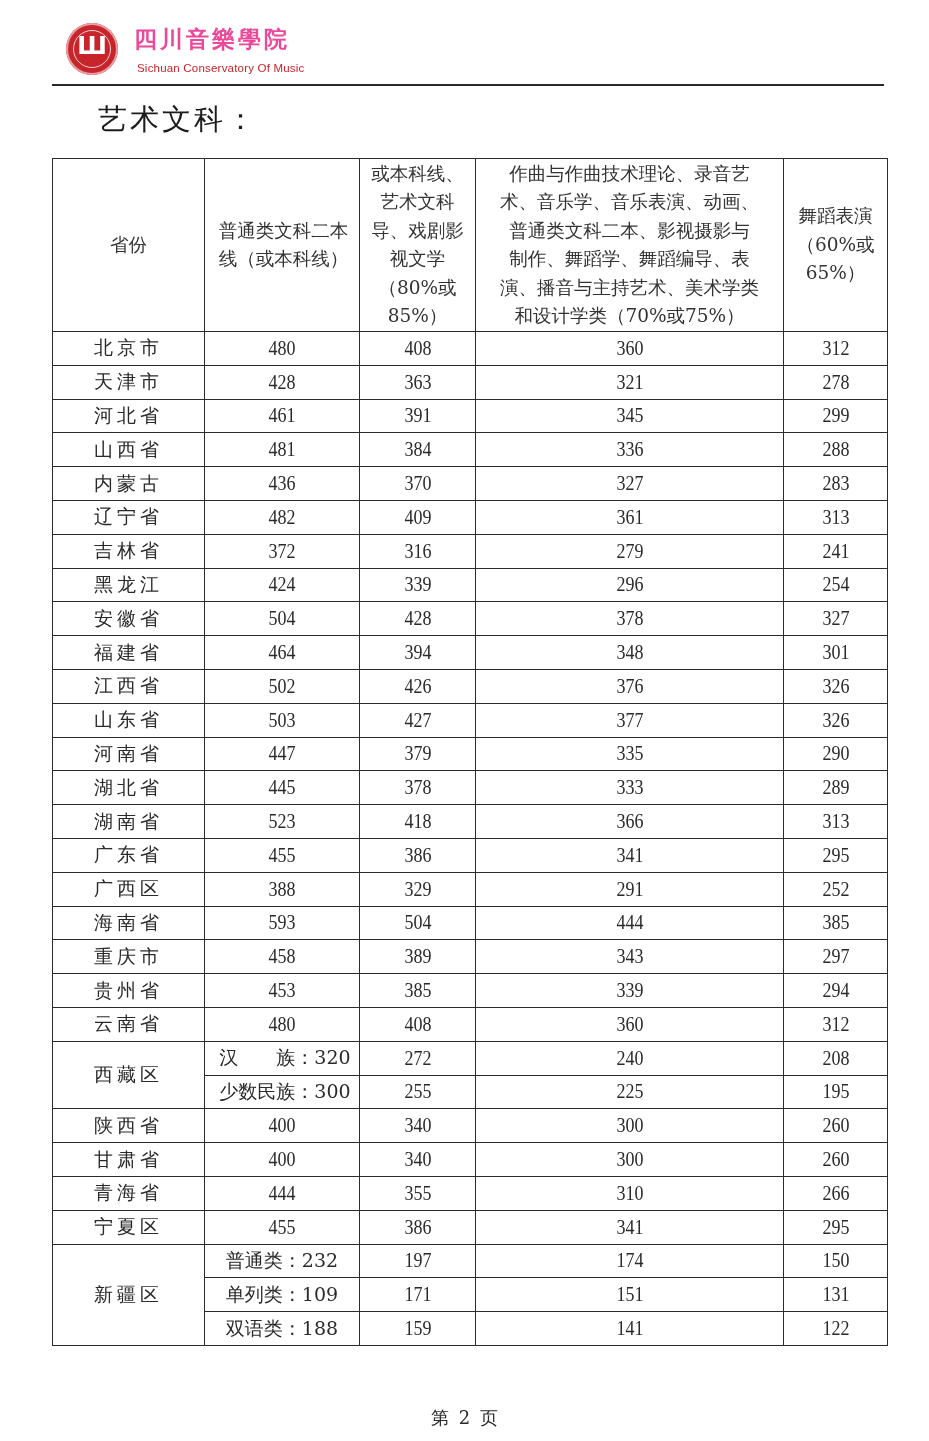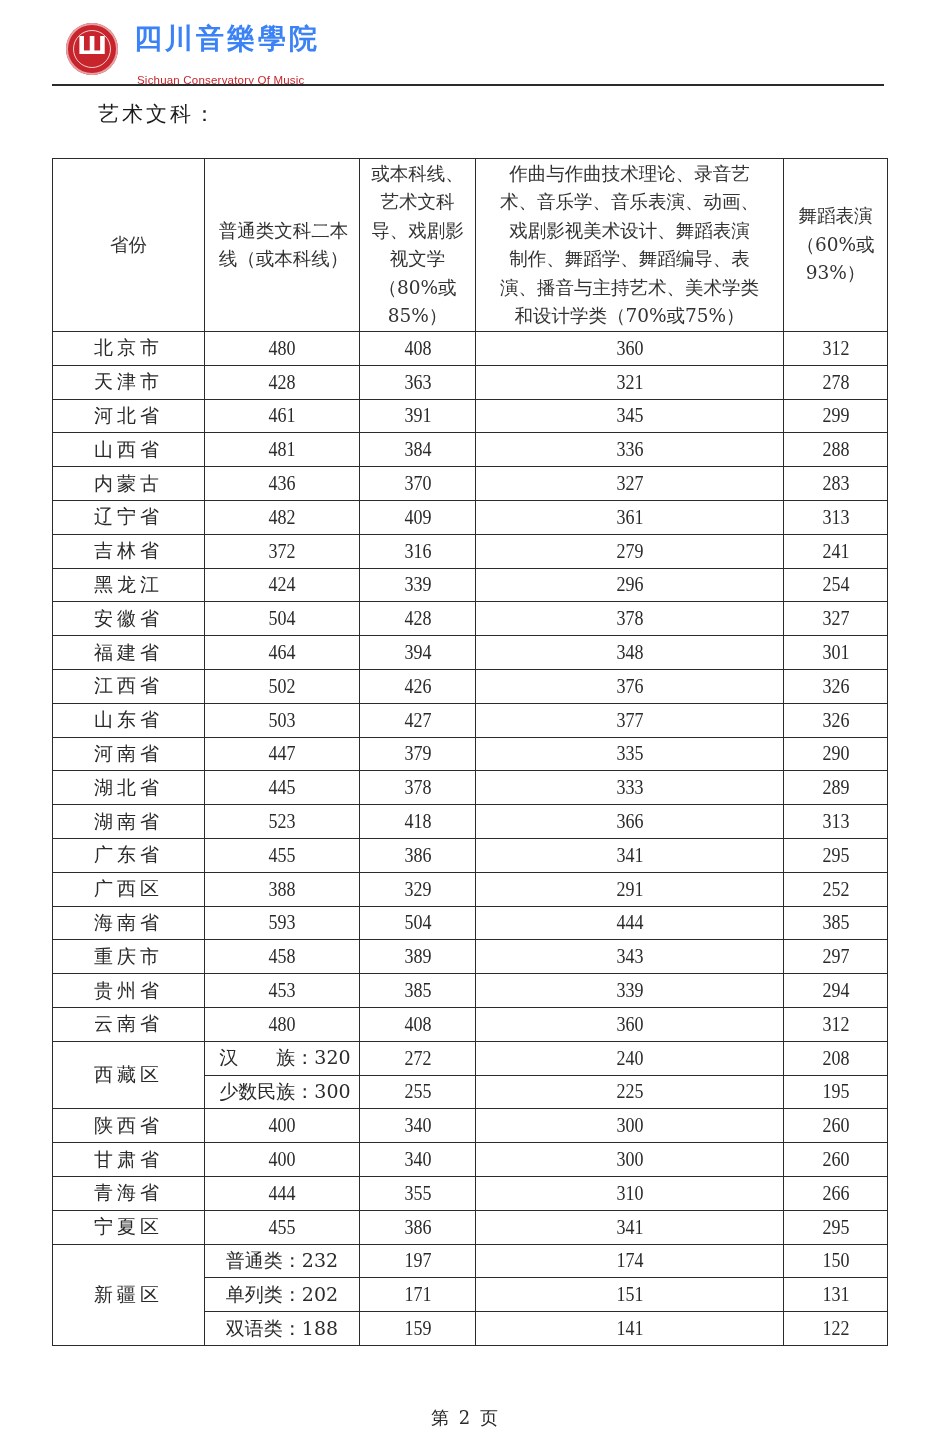--- a/index.html
+++ b/index.html
@@ -1,24 +1,24 @@
 <!DOCTYPE html>
 <html><head>
 <meta charset="utf-8">
 <style>
   html,body{margin:0;padding:0;background:#ffffff;}
   body{width:929px;height:1441px;position:relative;overflow:hidden;font-family:"DejaVu Serif","Liberation Serif",serif;color:#1e1e1e;}
   .header{position:absolute;left:0;top:0;width:929px;height:88px;}
   .logo-emblem{position:absolute;left:66px;top:23px;width:52px;height:52px;border-radius:50%;background:#c8242c;box-shadow:0 0 0 2px #e7a0a3 inset;}
   .logo-emblem .inner{position:absolute;left:7px;top:7px;width:38px;height:38px;border-radius:50%;border:1.5px solid #f2d0d1;box-sizing:border-box;}
   .logo-emblem .glyph{position:absolute;left:0;top:9px;width:52px;text-align:center;color:#fff;font-size:24px;font-weight:bold;font-family:"DejaVu Sans",sans-serif;line-height:28px;}
-  .logo-name{position:absolute;left:134px;top:20px;font-size:28px;color:#3b82f6;font-weight:bold;letter-spacing:3px;font-family:"DejaVu Serif",serif;line-height:38px;}
-  .logo-en{position:absolute;left:137px;top:62px;font-size:11.5px;color:#c8242c;font-family:"Liberation Sans",sans-serif;letter-spacing:0.2px;margin-top:12px;}
+  .logo-name{position:absolute;left:134px;top:20px;font-size:23px;color:#ec4899;font-weight:bold;letter-spacing:3px;font-family:"DejaVu Serif",serif;line-height:38px;}
+  .logo-en{position:absolute;left:137px;top:62px;font-size:11.5px;color:#c8242c;font-family:"Liberation Sans",sans-serif;letter-spacing:0.2px;}
   .header-rule{position:absolute;left:52px;top:84px;width:832px;height:2px;background:#2a2a2a;}
-  .section-title{position:absolute;left:98px;top:100px;font-size:21px;font-family:Liberation Serif, serif;color:#1b1b1b;letter-spacing:3px;}
+  .section-title{position:absolute;left:98px;top:100px;font-size:29px;font-family:Liberation Serif, serif;color:#1b1b1b;letter-spacing:3px;}
   table.grid{position:absolute;left:52px;top:158px;border-collapse:collapse;table-layout:fixed;width:835px;}
   table.grid td,table.grid th{border:1.6px solid #2b2b2b;padding:0;text-align:center;vertical-align:middle;font-weight:normal;font-size:19px;color:#2a2a2a;}
   table.grid th{font-size:18.5px;line-height:28.5px;color:#333;}
   table.grid tr.data td{height:32.8px;}
   .num{font-family:"Liberation Serif","DejaVu Serif",serif;font-size:20px;transform:scaleX(0.9);display:inline-block;}
   .prov{letter-spacing:4px;}
   .sub-l{text-align:center;padding-left:6px !important;white-space:nowrap;}
   .sub-c{white-space:nowrap;margin-left:48px;}
   .hdr-left{text-align:left;padding-left:3px !important;}
   .page-footer{position:absolute;left:0;top:1406px;width:929px;text-align:center;font-size:18px;color:#2a2a2a;word-spacing:4px;}
@@ -57,29 +57,29 @@
         <div>或本科线、</div>
           <div>艺术文科</div>
           <div>导、戏剧影</div>
           <div>视文学</div>
           <div>（80%或</div>
           <div>85%）</div>
       </th>
       <th>
         <div>作曲与作曲技术理论、录音艺</div>
           <div>术、音乐学、音乐表演、动画、</div>
-          <div>戏剧影视美术设计、舞蹈表演</div>
+          <div>普通类文科二本、影视摄影与</div>
           <div>制作、舞蹈学、舞蹈编导、表</div>
           <div>演、播音与主持艺术、美术学类</div>
           <div>和设计学类（70%或75%）</div>
       </th>
       <th>
         <div>舞蹈表演</div>
           <div>（60%或</div>
-          <div>93%）</div>
+          <div>65%）</div>
       </th>
     </tr>
   </thead>
   <tbody id="tbody">
       <tr class="data">
         <td><span class="prov">北京市</span></td>
         <td><span class="num">480</span></td>
         <td><span class="num">408</span></td>
         <td><span class="num">360</span></td>
         <td><span class="num">312</span></td>
@@ -266,21 +266,21 @@
         <td><span class="num">295</span></td>
       </tr>
       <tr class="data">
         <td rowspan="3"><span class="prov">新疆区</span></td>
         <td class="sub-c"><span>普通类：232</span></td>
         <td><span class="num">197</span></td>
         <td><span class="num">174</span></td>
         <td><span class="num">150</span></td>
       </tr>
       <tr class="data">
-        <td class="sub-c"><span>单列类：202</span></td>
+        <td class="sub-c"><span>单列类：109</span></td>
         <td><span class="num">171</span></td>
         <td><span class="num">151</span></td>
         <td><span class="num">131</span></td>
       </tr>
       <tr class="data">
         <td class="sub-c"><span>双语类：188</span></td>
         <td><span class="num">159</span></td>
         <td><span class="num">141</span></td>
         <td><span class="num">122</span></td>
       </tr>

